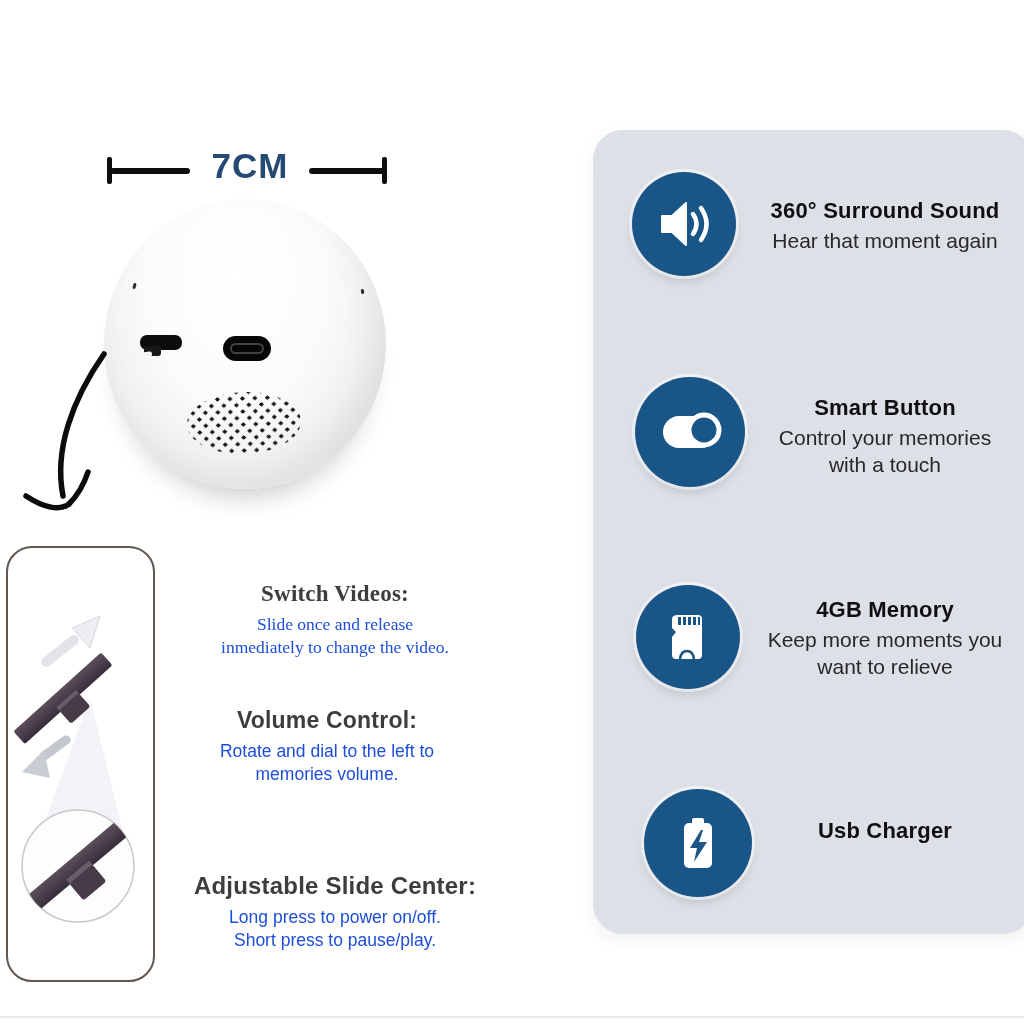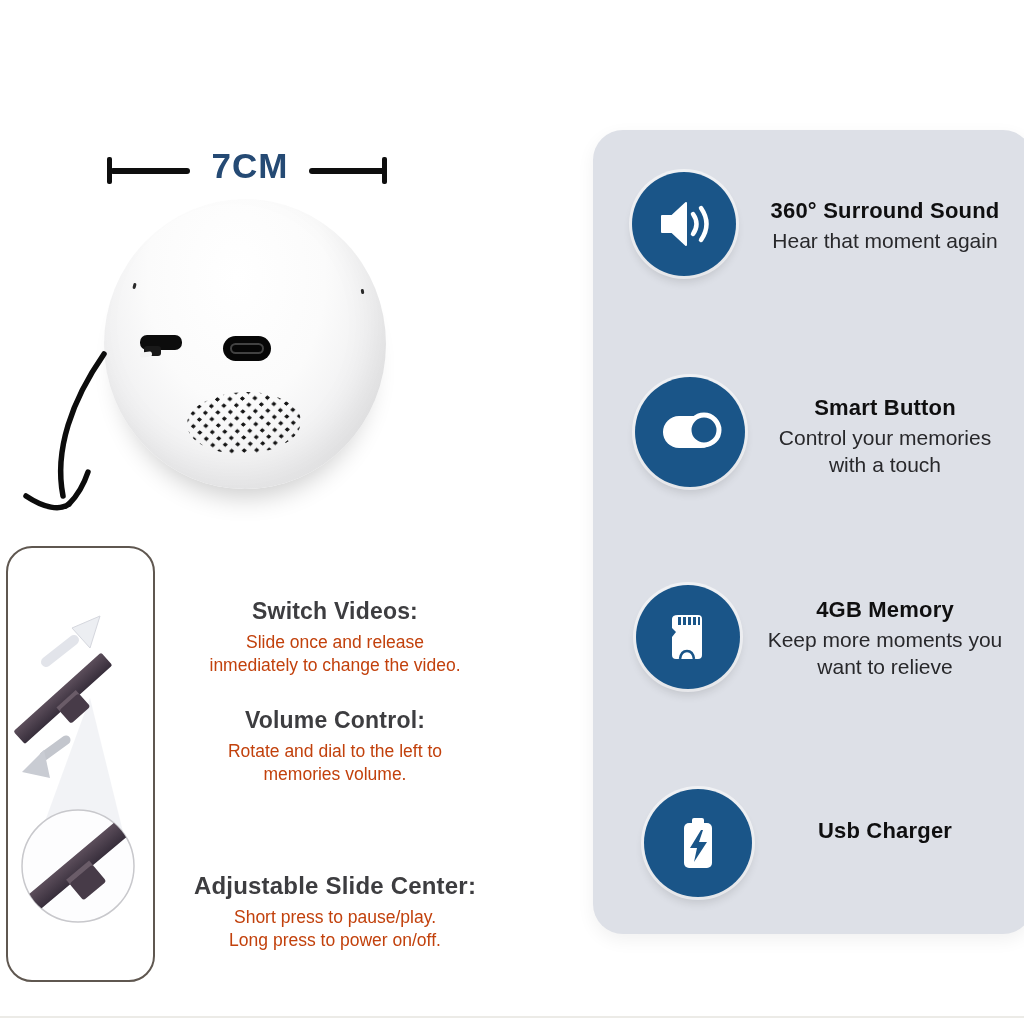--- a/index.html
+++ b/index.html
@@ -40,21 +40,21 @@
   
   .curve-arrow{position:absolute;left:18px;top:350px;}
 
   
   .zoom-panel{position:absolute;left:6px;top:546px;width:149px;height:436px;background:#fff;
     border:2px solid #5f5750;border-radius:26px;overflow:hidden;}
 
   
   .instr{position:absolute;text-align:center;}
   .instr h3{font-size:23px;font-weight:700;color:#3d3d40;letter-spacing:.2px;}
-  .instr .iline{font-size:17.5px;line-height:23px;color:#c2410c;}
+  .instr .iline{font-size:17.5px;line-height:23px;color:#1d4ed8;}
   .instr .iline:first-of-type{margin-top:6px;}
 
   
   .feature-card{position:absolute;left:593px;top:130px;width:440px;height:804px;
     background:var(--card-bg);border-radius:30px;box-shadow:0 6px 18px rgba(0,0,0,.06);}
   .icon-circle{position:absolute;border-radius:50%;background:var(--accent);
     box-shadow:0 0 0 3px rgba(255,255,255,.55), 0 6px 10px rgba(0,0,0,.12);
     display:flex;align-items:center;justify-content:center;}
   .feat-text{position:absolute;width:290px;text-align:center;}
   .feat-text h3{font-size:22px;font-weight:700;color:#0f0f10;letter-spacing:.2px;}
@@ -128,36 +128,36 @@
       <g clip-path="url(#magclip)">
         <g transform="rotate(-40 70 318)">
           <rect x="-14" y="308" width="168" height="19" rx="2" fill="url(#levgrad)"></rect>
           <rect x="52" y="321" width="30" height="7" fill="#6a5c68"></rect>
           <rect x="52" y="326" width="30" height="22" rx="3" fill="#473b48"></rect>
         </g>
       </g>
     </svg>
   </div>
 
-  <div class="instr" style="left:168px;top:598px;width:334px;">
+  <div class="instr" style="left:168px;top:581px;width:334px;font-family:Liberation Serif, serif;">
     <h3>Switch Videos:</h3>
     <div class="iline">Slide once and release</div>
     <div class="iline">inmediately to change the video.</div>
   </div>
 
-  <div class="instr" style="left:168px;top:707px;width:334px;">
+  <div class="instr" style="left:160px;top:707px;width:334px;">
     <h3>Volume Control:</h3>
     <div class="iline">Rotate and dial to the left to</div>
     <div class="iline">memories volume.</div>
   </div>
 
   <div class="instr" style="left:158px;top:872px;width:354px;">
     <h3 style="font-size:24px;">Adjustable Slide Center:</h3>
+    <div class="iline">Long press to power on/off.</div>
     <div class="iline">Short press to pause/play.</div>
-    <div class="iline">Long press to power on/off.</div>
   </div>
 
   <div class="feature-card">
 
     <div class="icon-circle" style="left:39px;top:42px;width:104px;height:104px;">
       <svg width="64" height="64" viewBox="0 0 64 64">
         <path d="M10,24 h10 l14,-13 v42 l-14,-13 h-10 z" fill="#fff" stroke="#fff" stroke-width="2" stroke-linejoin="round"></path>
         <path d="M41,22 q7,10 0,20" fill="none" stroke="#fff" stroke-width="4.5" stroke-linecap="round"></path>
         <path d="M49,16 q11,16 0,32" fill="none" stroke="#fff" stroke-width="4.5" stroke-linecap="round"></path>
       </svg>

